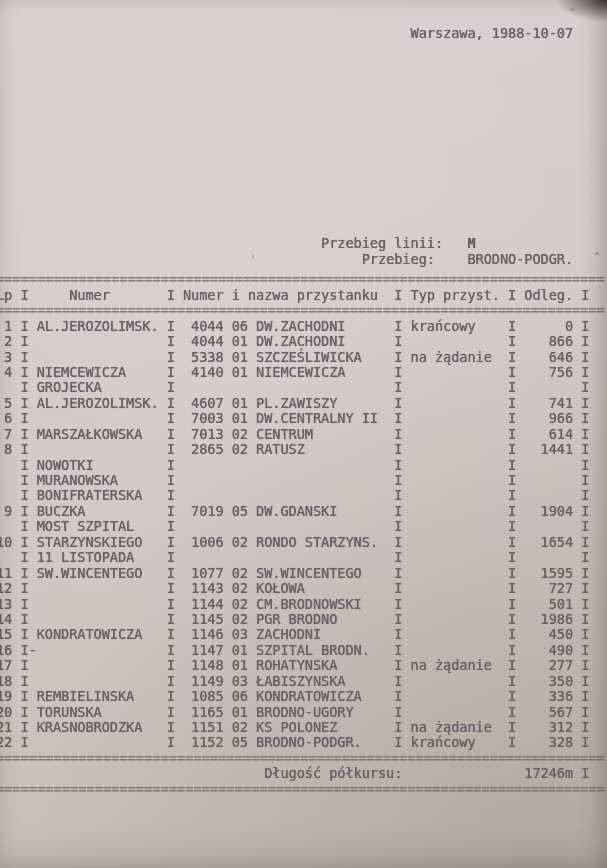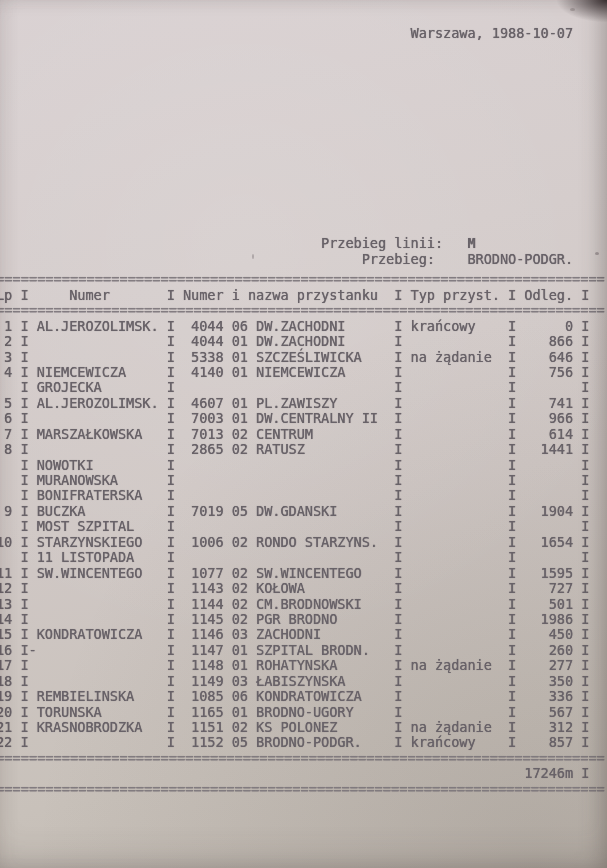--- a/index.html
+++ b/index.html
@@ -376,21 +376,21 @@
     <span class="pos r" style="--c:2">16</span>
     <span class="pos" style="--c:3">I-</span>
     <span class="pos" style="--c:5"></span>
     <span class="pos" style="--c:21">I</span>
     <span class="pos" style="--c:24">1147</span>
     <span class="pos" style="--c:29">01</span>
     <span class="pos" style="--c:32">SZPITAL BRODN.</span>
     <span class="pos" style="--c:49">I</span>
     <span class="pos" style="--c:51"></span>
     <span class="pos" style="--c:63">I</span>
-    <span class="pos r" style="--c:71">260</span>
+    <span class="pos r" style="--c:71">490</span>
     <span class="pos" style="--c:72">I</span>
   </div>
         <div class="line">
     <span class="pos r" style="--c:2">17</span>
     <span class="pos" style="--c:3">I</span>
     <span class="pos" style="--c:5"></span>
     <span class="pos" style="--c:21">I</span>
     <span class="pos" style="--c:24">1148</span>
     <span class="pos" style="--c:29">01</span>
     <span class="pos" style="--c:32">ROHATYNSKA</span>
@@ -460,28 +460,29 @@
     <span class="pos r" style="--c:2">22</span>
     <span class="pos" style="--c:3">I</span>
     <span class="pos" style="--c:5"></span>
     <span class="pos" style="--c:21">I</span>
     <span class="pos" style="--c:24">1152</span>
     <span class="pos" style="--c:29">05</span>
     <span class="pos" style="--c:32">BRODNO-PODGR.</span>
     <span class="pos" style="--c:49">I</span>
     <span class="pos" style="--c:51">krańcowy</span>
     <span class="pos" style="--c:63">I</span>
-    <span class="pos r" style="--c:71">857</span>
+    <span class="pos r" style="--c:71">328</span>
     <span class="pos" style="--c:72">I</span>
   </div>
       </div>
 
     <div class="line sep">==========================================================================</div>
 
     <div class="line">
+      <span class="pos" style="--c:33">Długość półkursu:</span>
       <span class="pos r" style="--c:71">17246m</span>
       <span class="pos" style="--c:72">I</span>
     </div>
 
     <div class="line sep">==========================================================================</div>
 
   </div>
 
   <div class="vignette"></div>
   <div class="corner-tr"></div>

